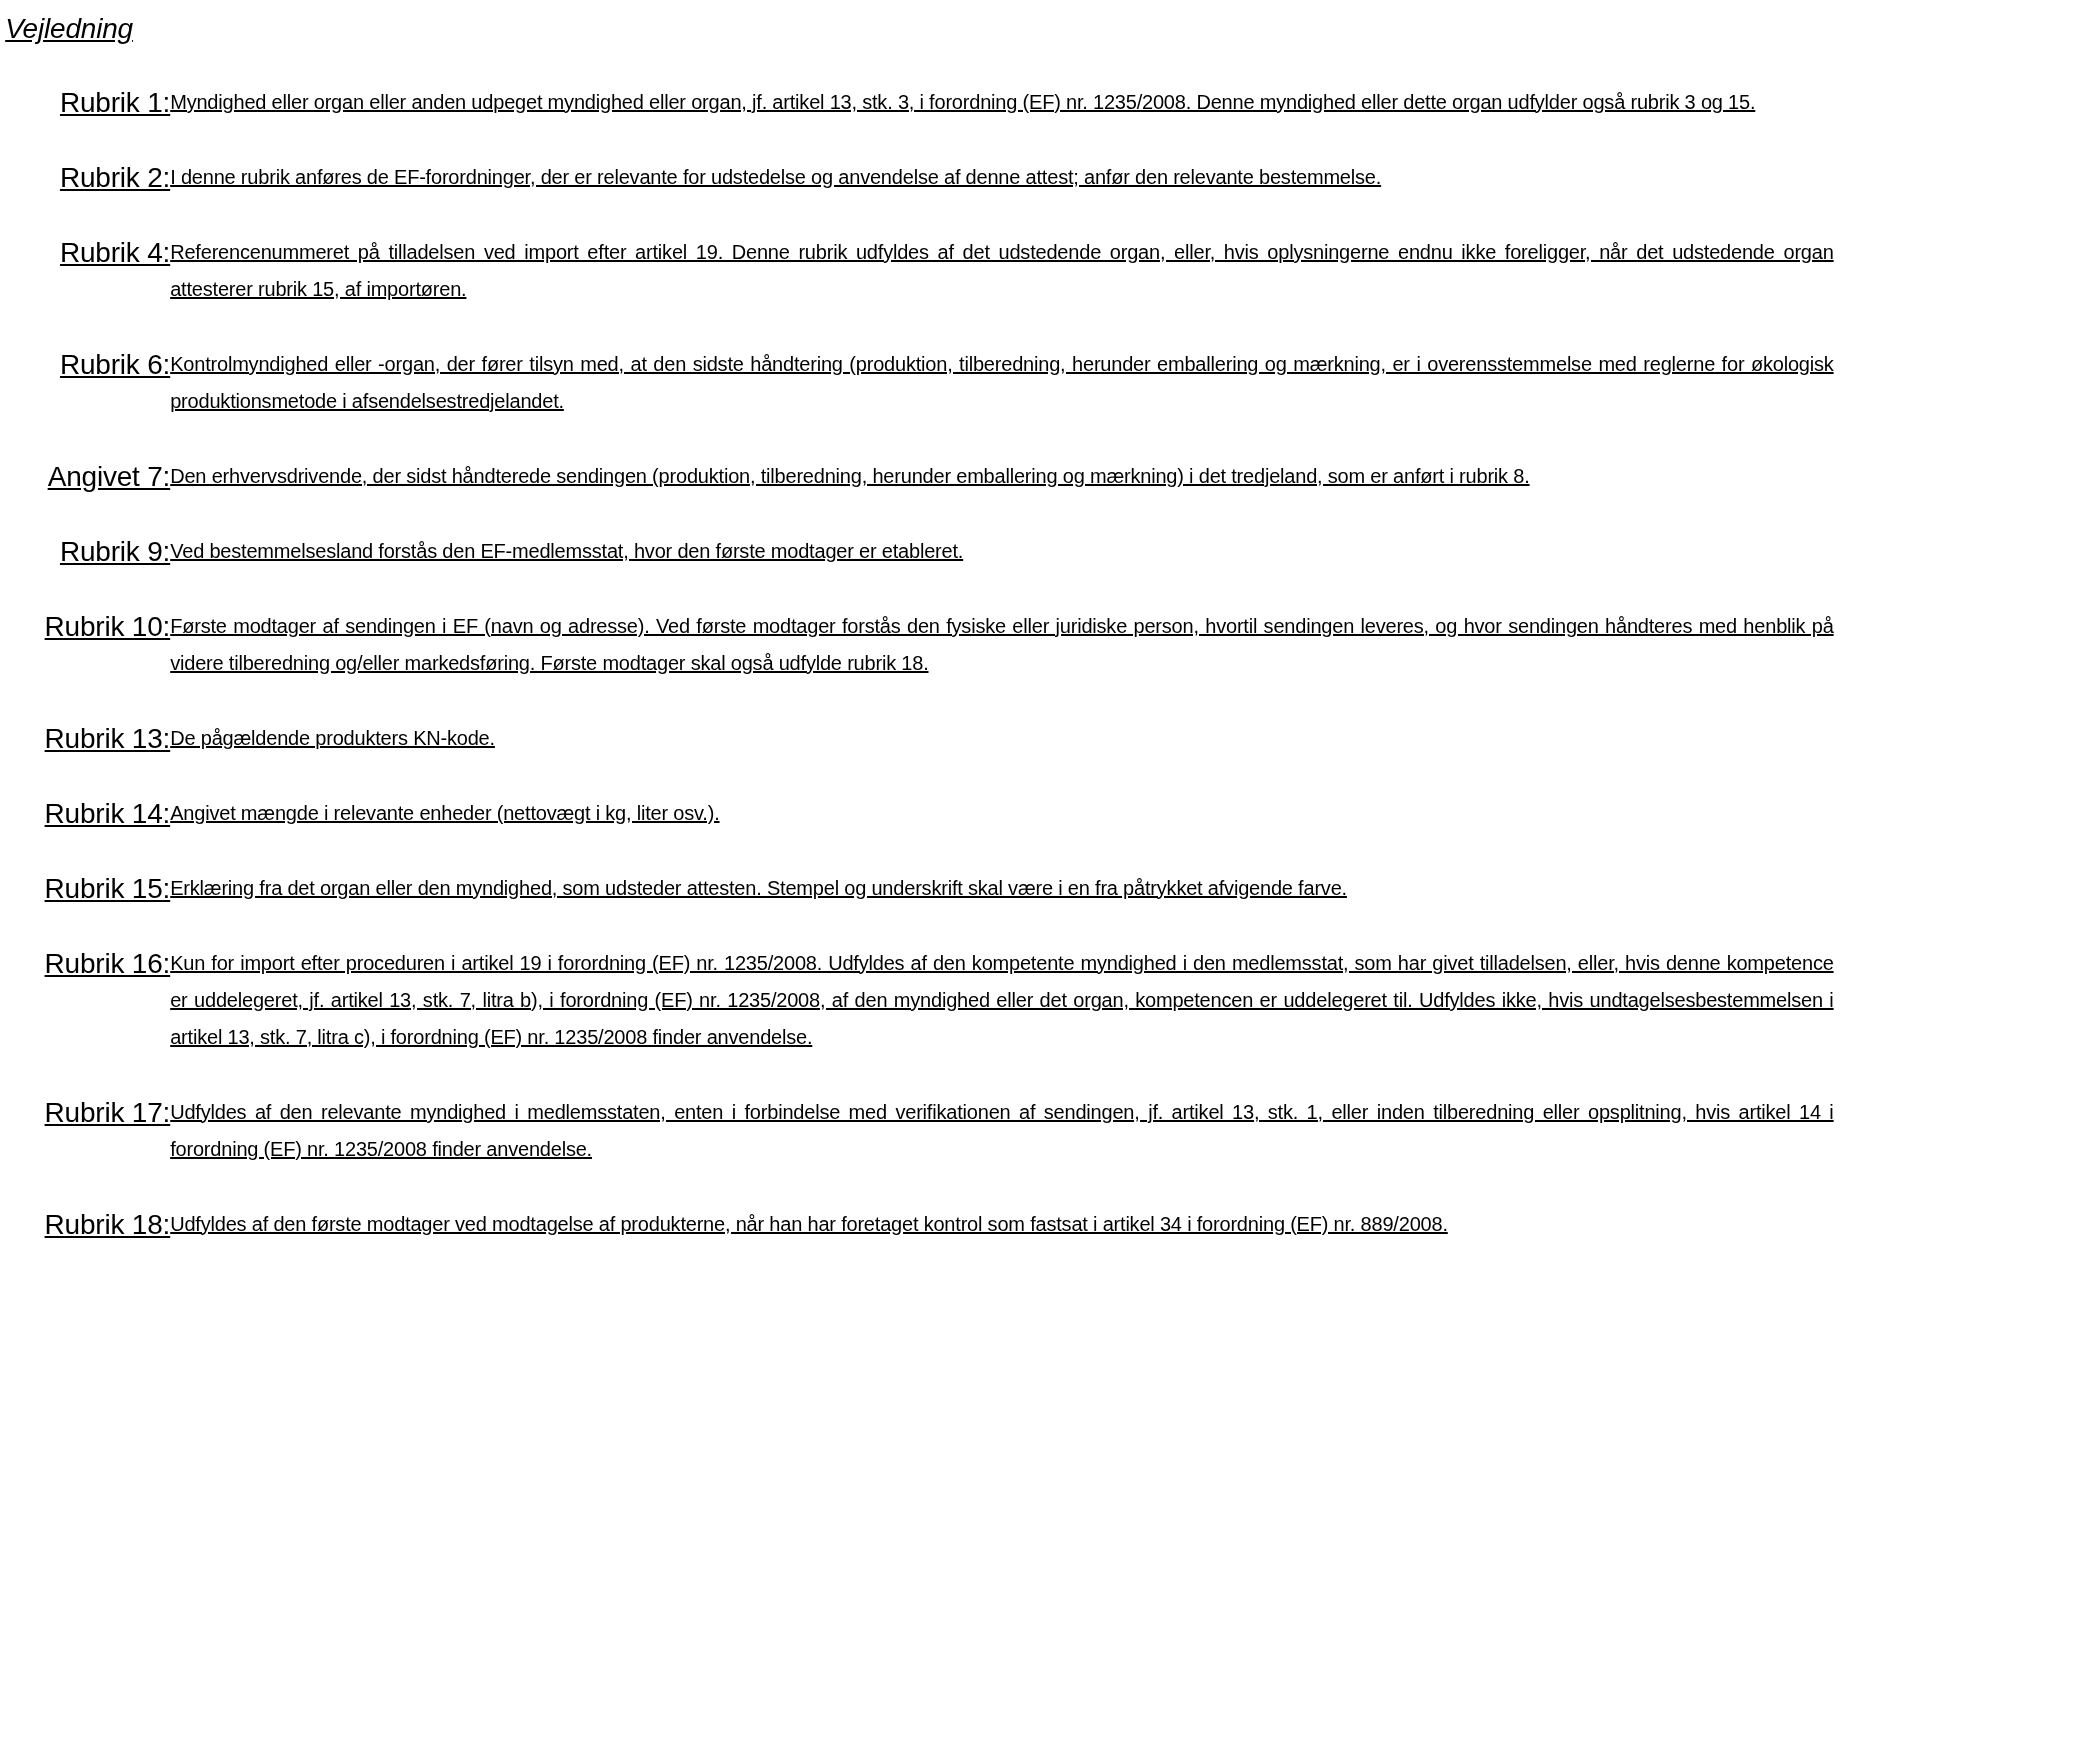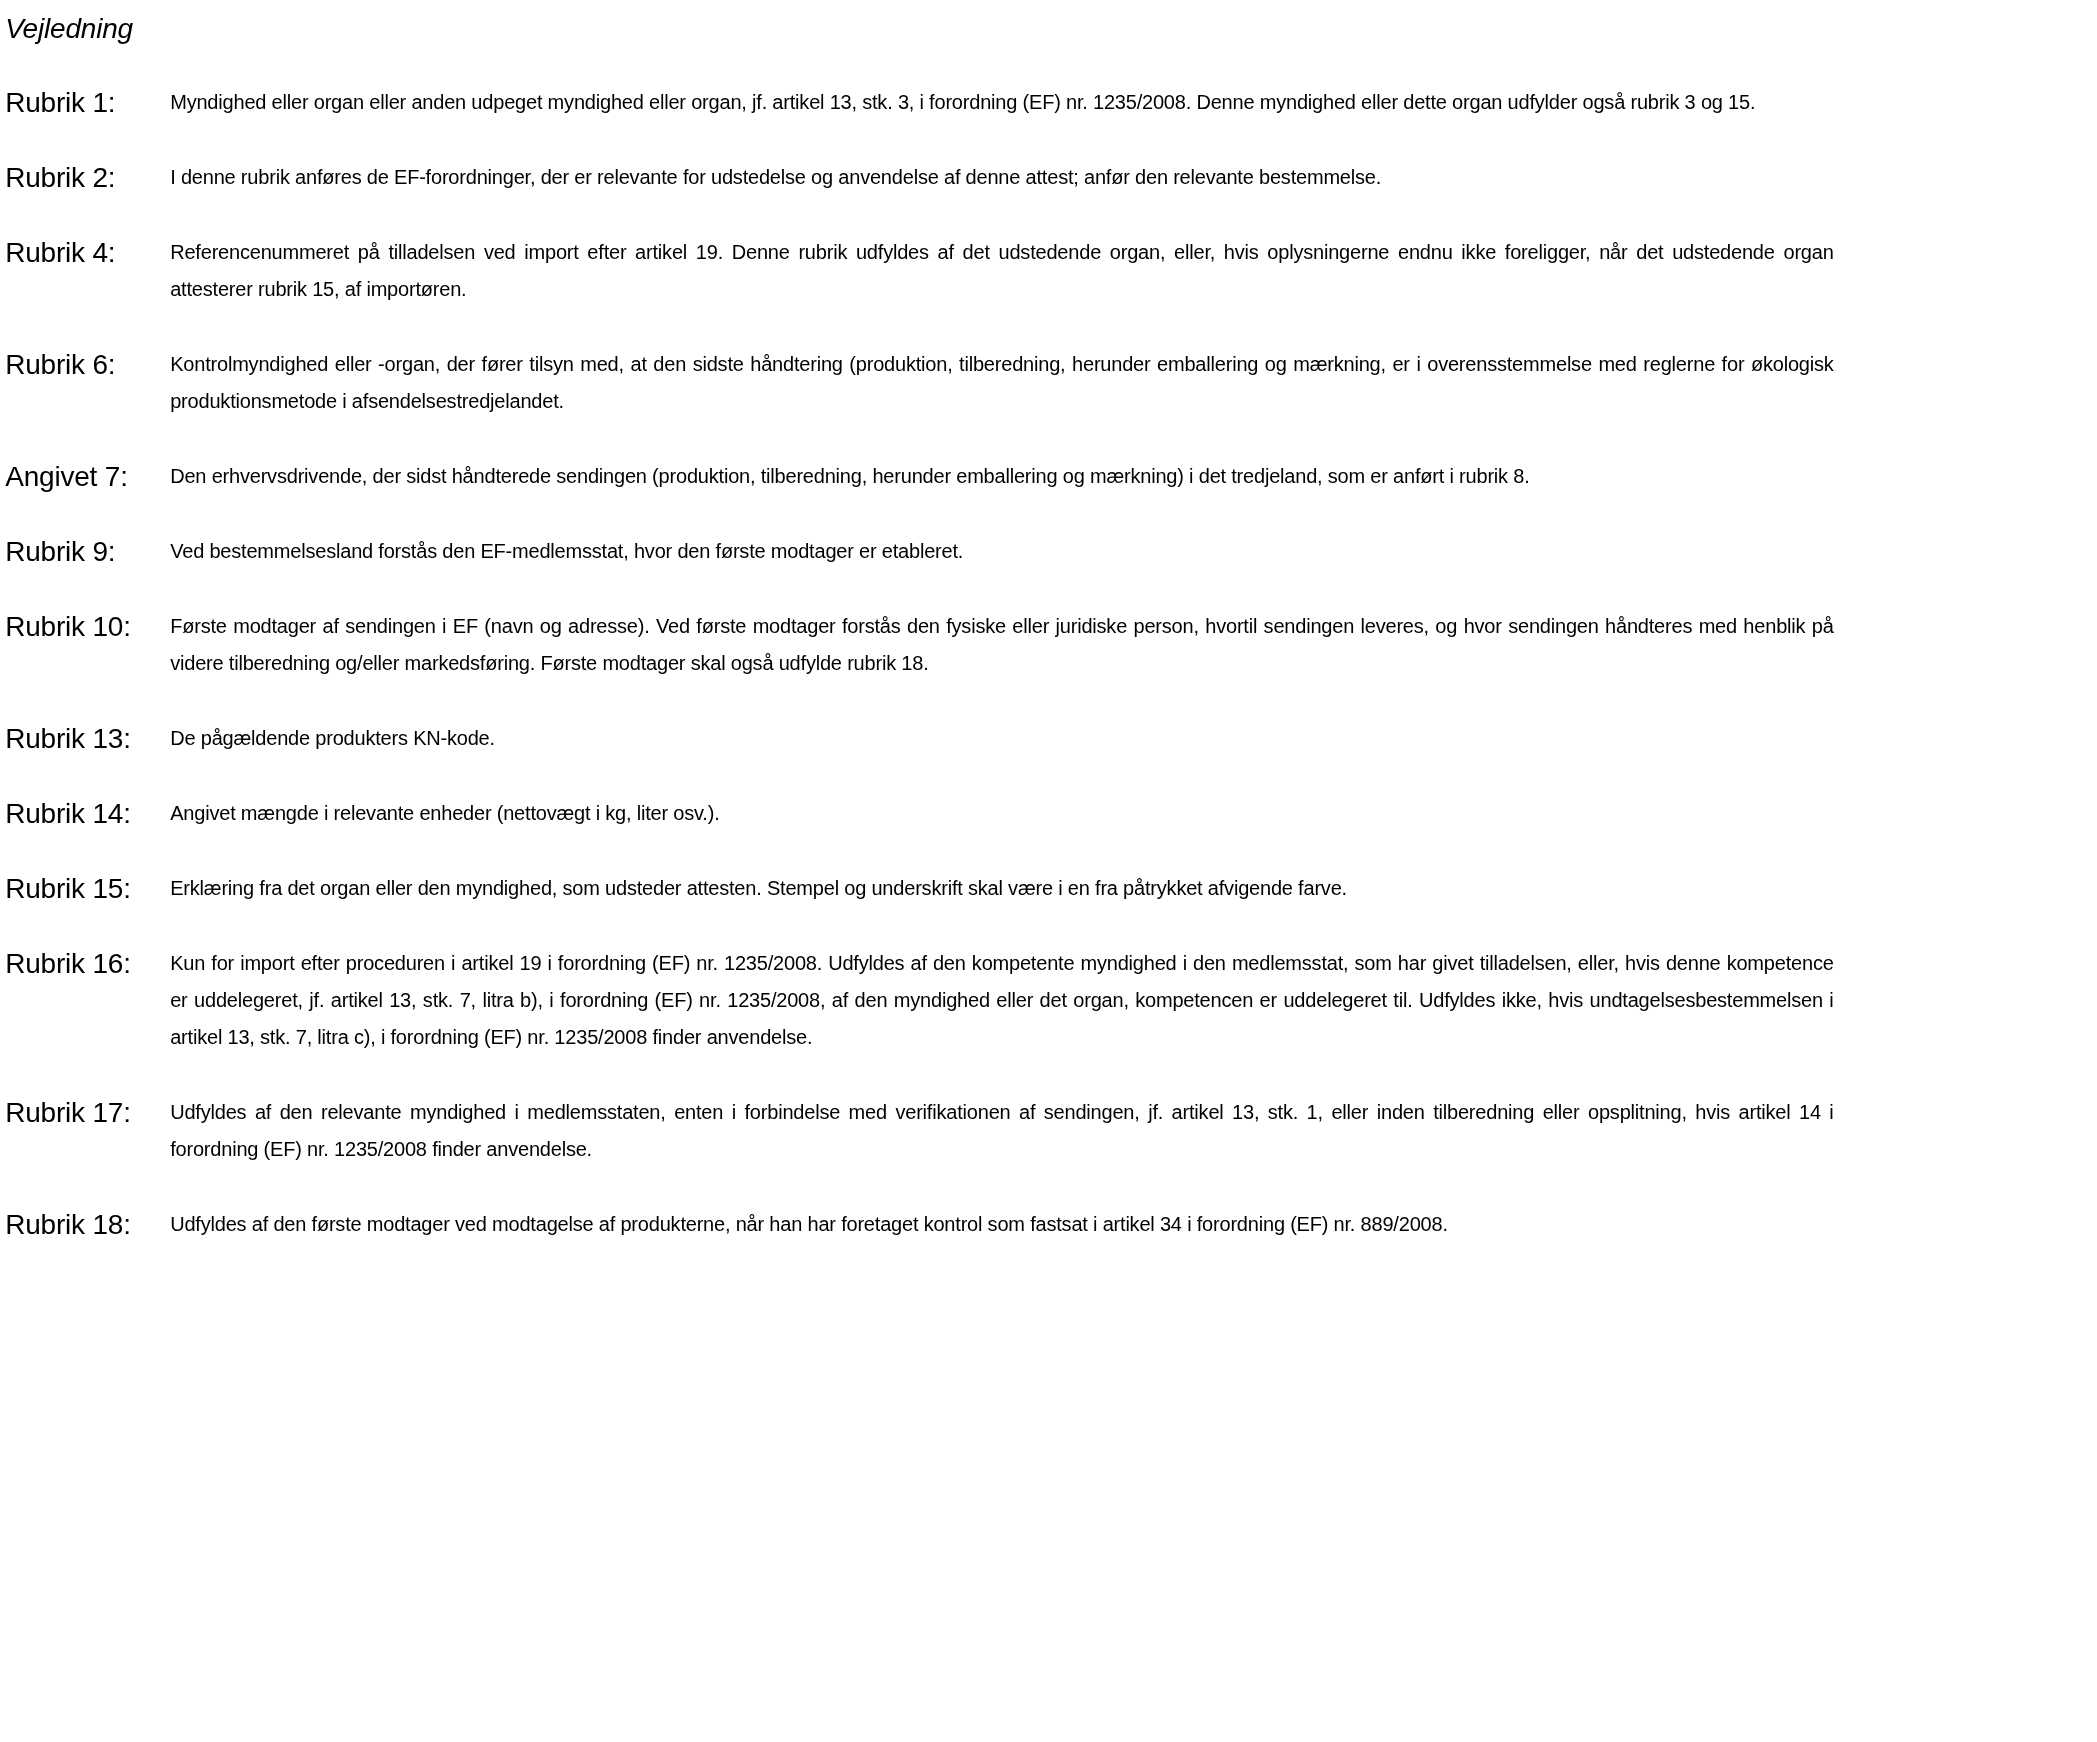--- a/index.html
+++ b/index.html
@@ -10,20 +10,21 @@
   .page {
     position: relative;
     width: 1838px;
     height: 1743px;
     box-sizing: border-box;
     padding: 11.8px 4.4px 0 5.2px;
     background: #ffffff;
     color: #000000;
     font-family: "Liberation Sans", "DejaVu Sans", sans-serif;
     overflow: hidden;
+    text-decoration: underline;
   }
   .doc-title {
     font-style: italic;
     font-size: 28px;
     line-height: 34px;
     margin-bottom: 38px;
     letter-spacing: -0.2px;
   }
   .entries {
     width: 100%;
@@ -35,20 +36,21 @@
   }
   .entry:last-child {
     margin-bottom: 0;
   }
   .entry-label {
     flex: 0 0 165px;
     font-size: 28px;
     line-height: 37px;
     white-space: nowrap;
     letter-spacing: -0.2px;
+    text-align: right;
   }
   .entry-text {
     flex: 1 1 auto;
     font-size: 20px;
     line-height: 37px;
     text-align: justify;
     letter-spacing: -0.2px;
   }
 </style>
 </head>

